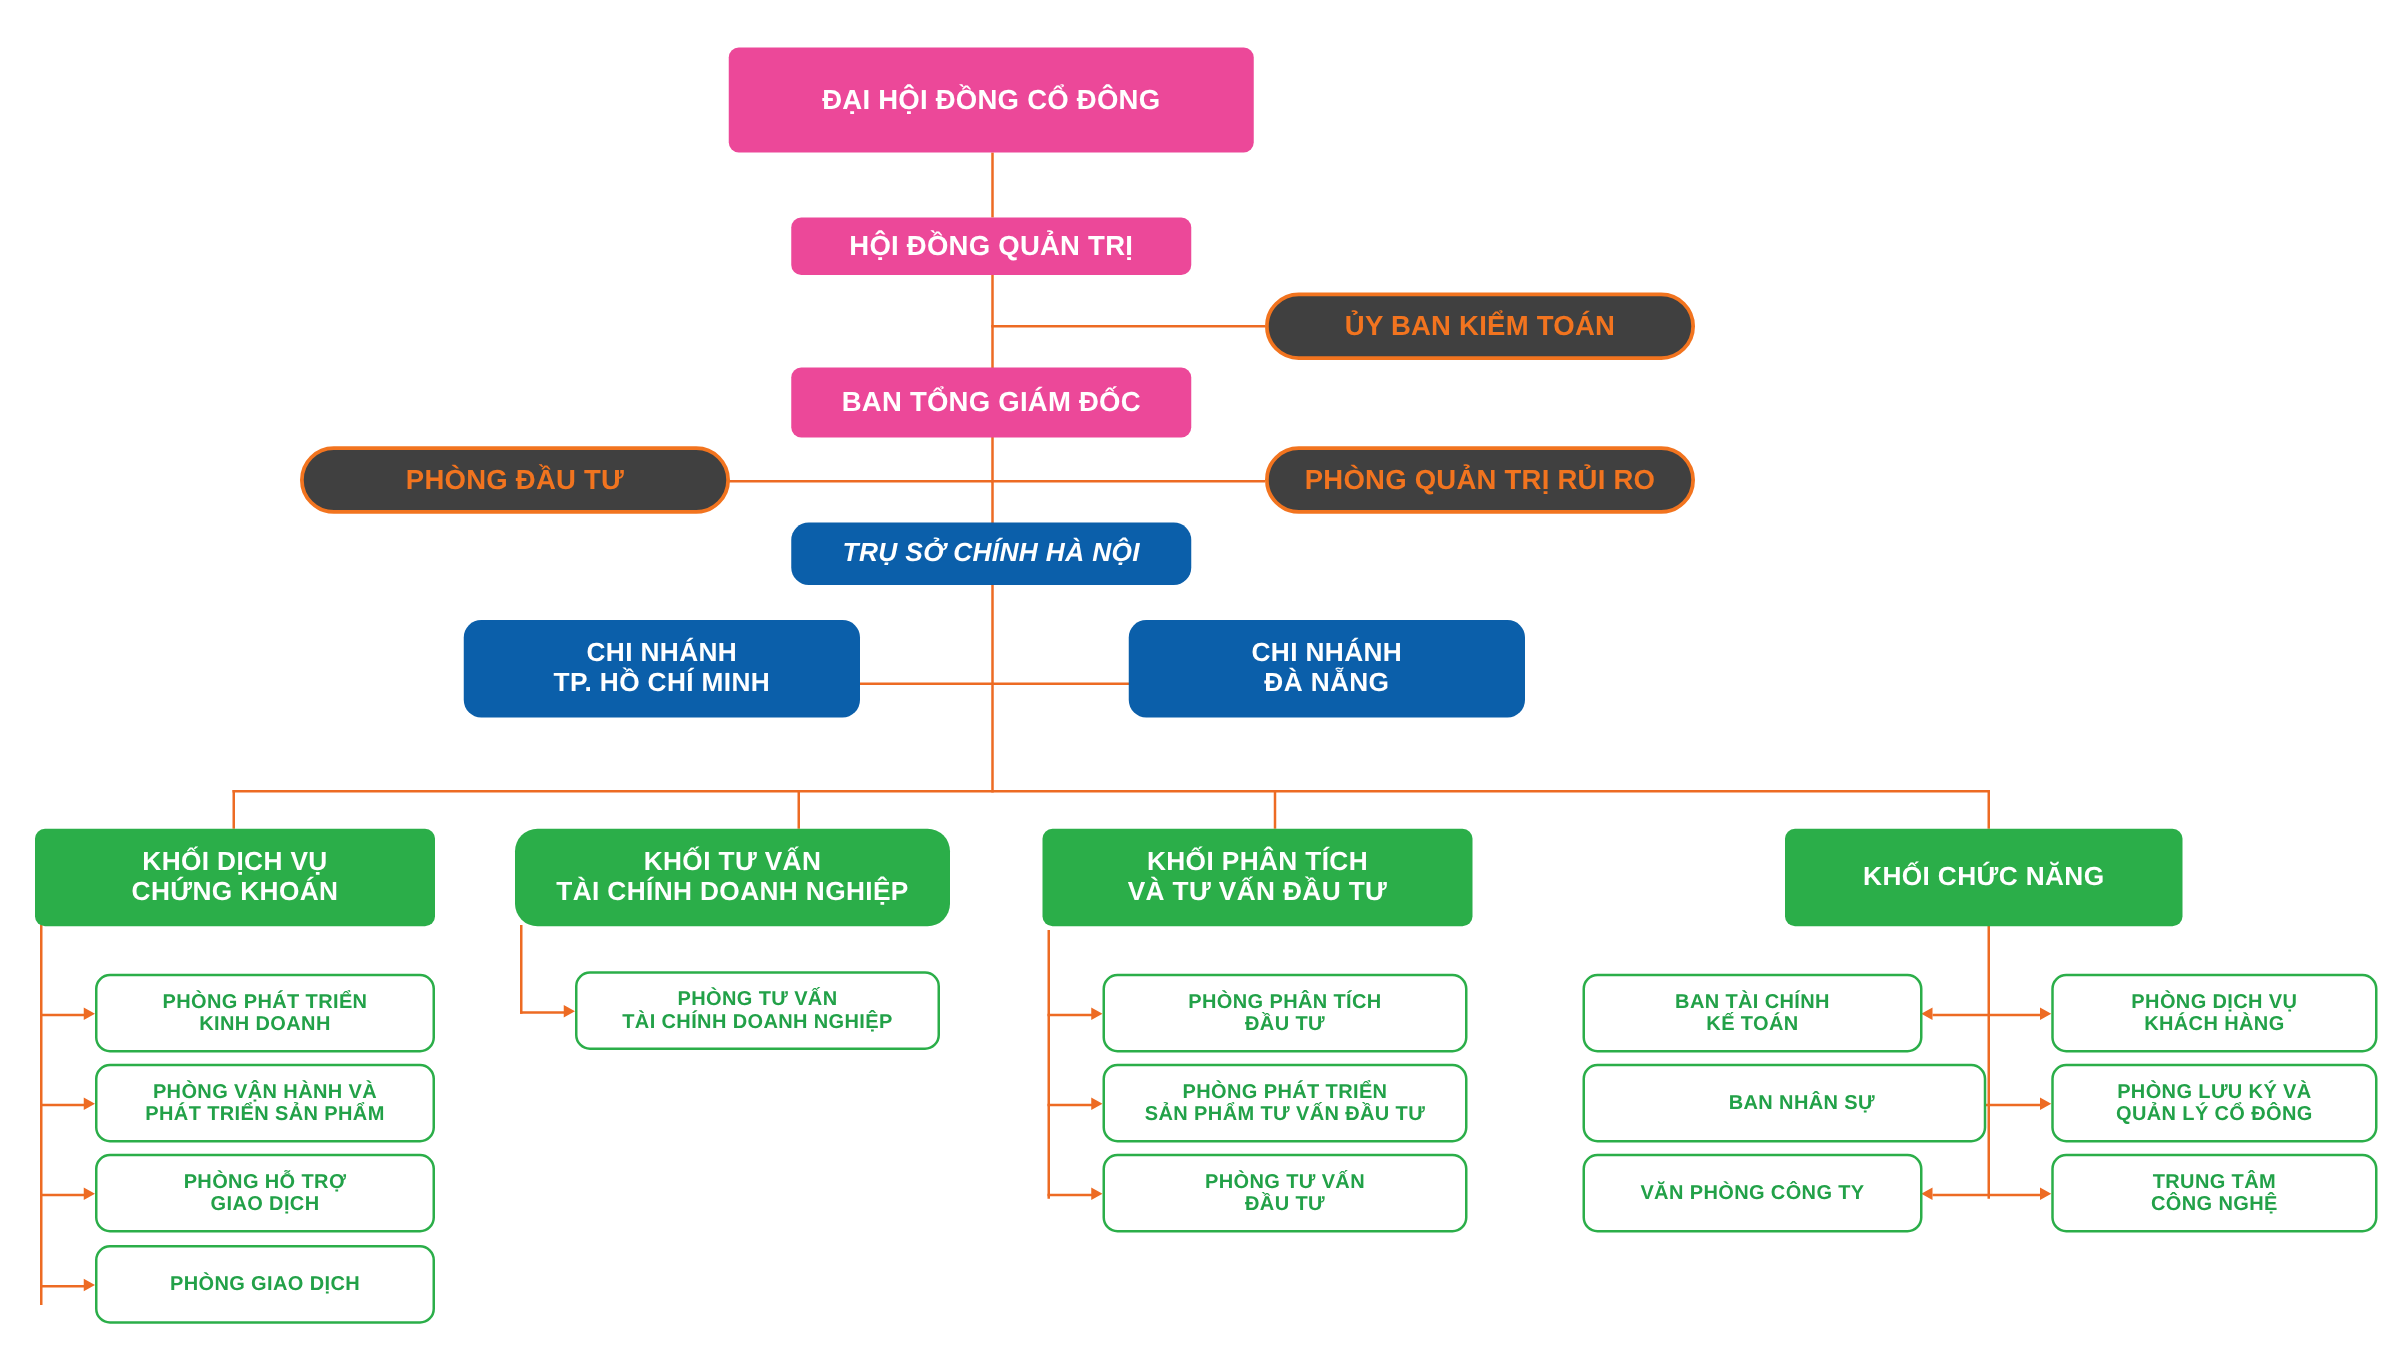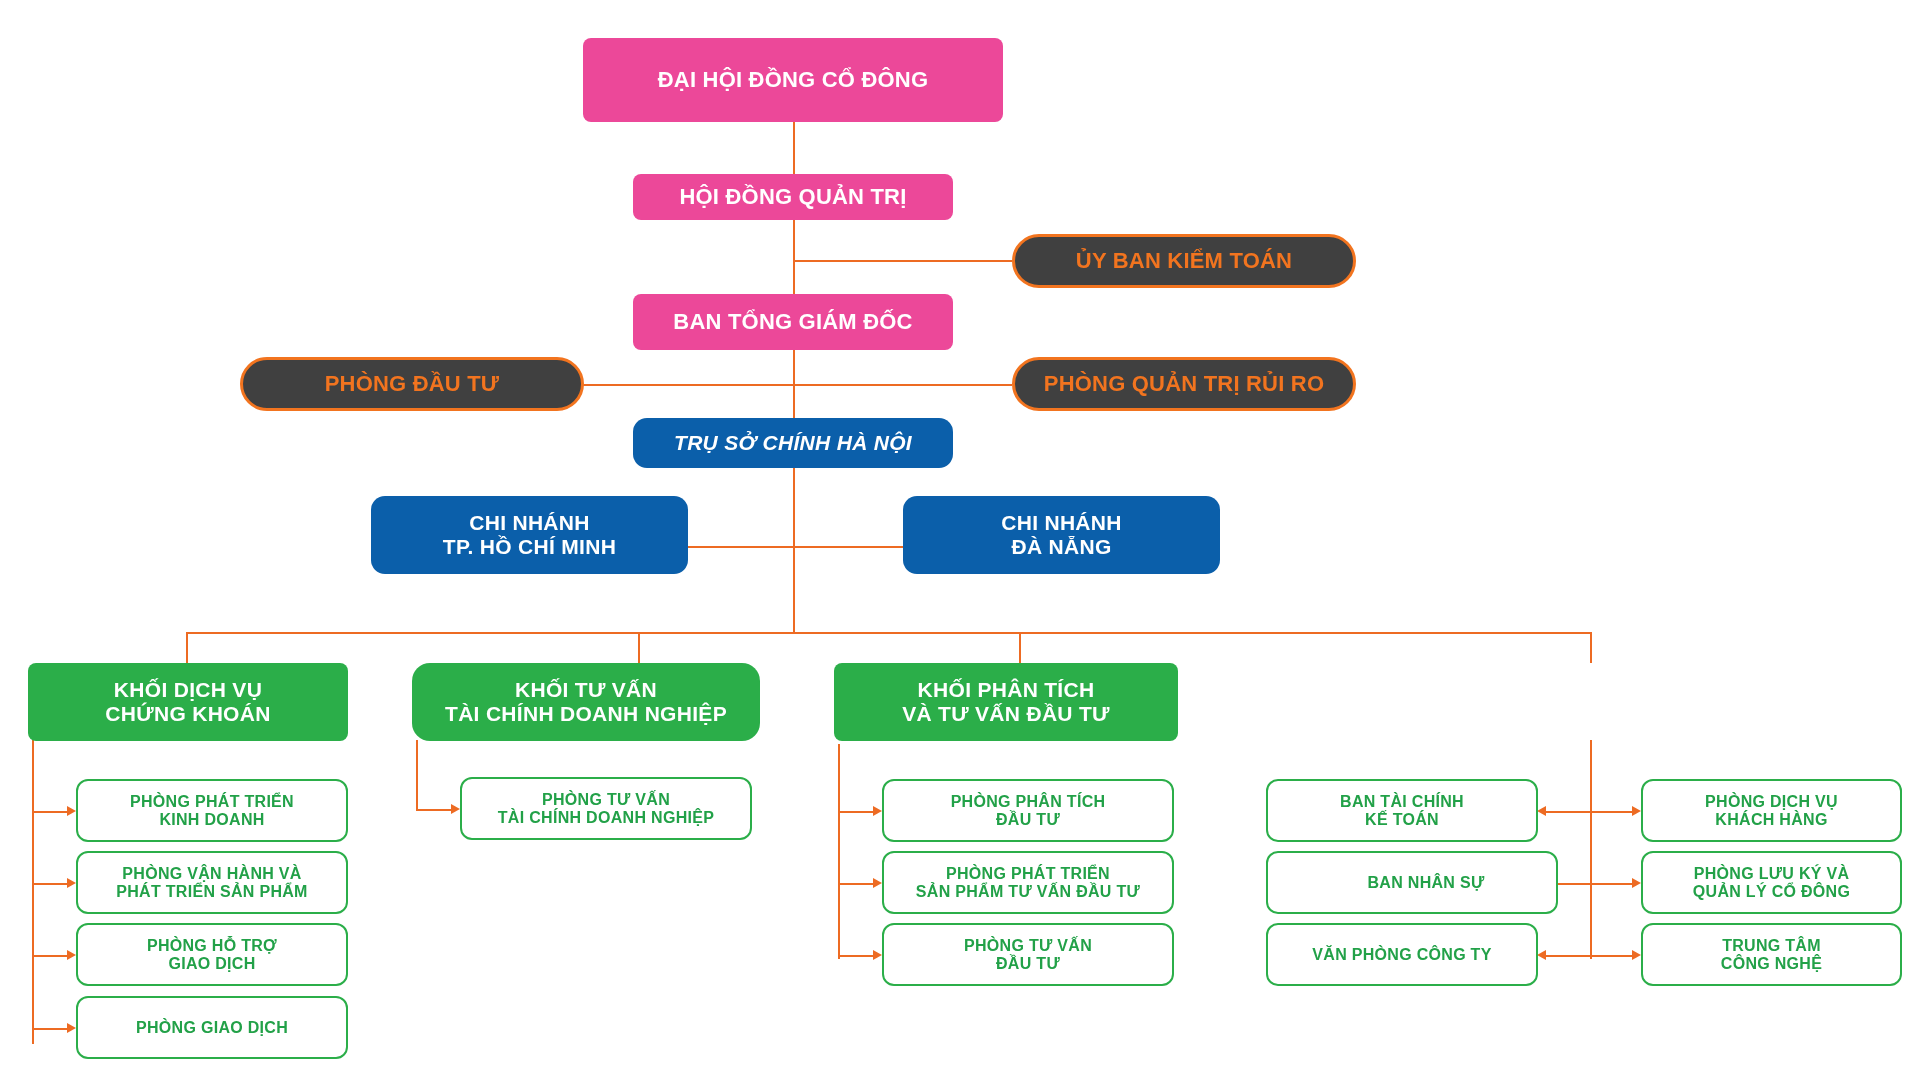--- a/index.html
+++ b/index.html
@@ -189,20 +189,23 @@
     </span>
   </div>
 
   <div class="node n-green" style="left:834px;top:663px;width:344px;height:78px;">
     <span class="lbl">
       <span>KHỐI PHÂN TÍCH</span><br>
       <span>VÀ TƯ VẤN ĐẦU TƯ</span>
     </span>
   </div>
 
+  <div class="node n-green" style="left:1428px;top:663px;width:318px;height:78px;">
+    <span class="lbl">KHỐI CHỨC NĂNG</span>
+  </div>
 
   <div class="node n-green-out" style="left:76px;top:779px;width:272px;height:63px;">
     <span class="lbl">
       <span>PHÒNG PHÁT TRIỂN</span><br>
       <span>KINH DOANH</span>
     </span>
   </div>
   <div class="node n-green-out" style="left:76px;top:851px;width:272px;height:63px;">
     <span class="lbl">
       <span>PHÒNG VẬN HÀNH VÀ</span><br>
@@ -244,21 +247,21 @@
       <span>ĐẦU TƯ</span>
     </span>
   </div>
 
   <div class="node n-green-out" style="left:1266px;top:779px;width:272px;height:63px;">
     <span class="lbl">
       <span>BAN TÀI CHÍNH</span><br>
       <span>KẾ TOÁN</span>
     </span>
   </div>
-  <div class="node n-green-out" style="left:1266px;top:851px;width:292px;height:63px;padding-left:28px;">
+  <div class="node n-green-out" style="left:1266px;top:851px;width:323px;height:63px;padding-left:28px;">
     <span class="lbl">BAN NHÂN SỰ</span>
   </div>
   <div class="node n-green-out" style="left:1266px;top:923px;width:272px;height:63px;">
     <span class="lbl">VĂN PHÒNG CÔNG TY</span>
   </div>
 
   <div class="node n-green-out" style="left:1641px;top:779px;width:261px;height:63px;">
     <span class="lbl">
       <span>PHÒNG DỊCH VỤ</span><br>
       <span>KHÁCH HÀNG</span>

